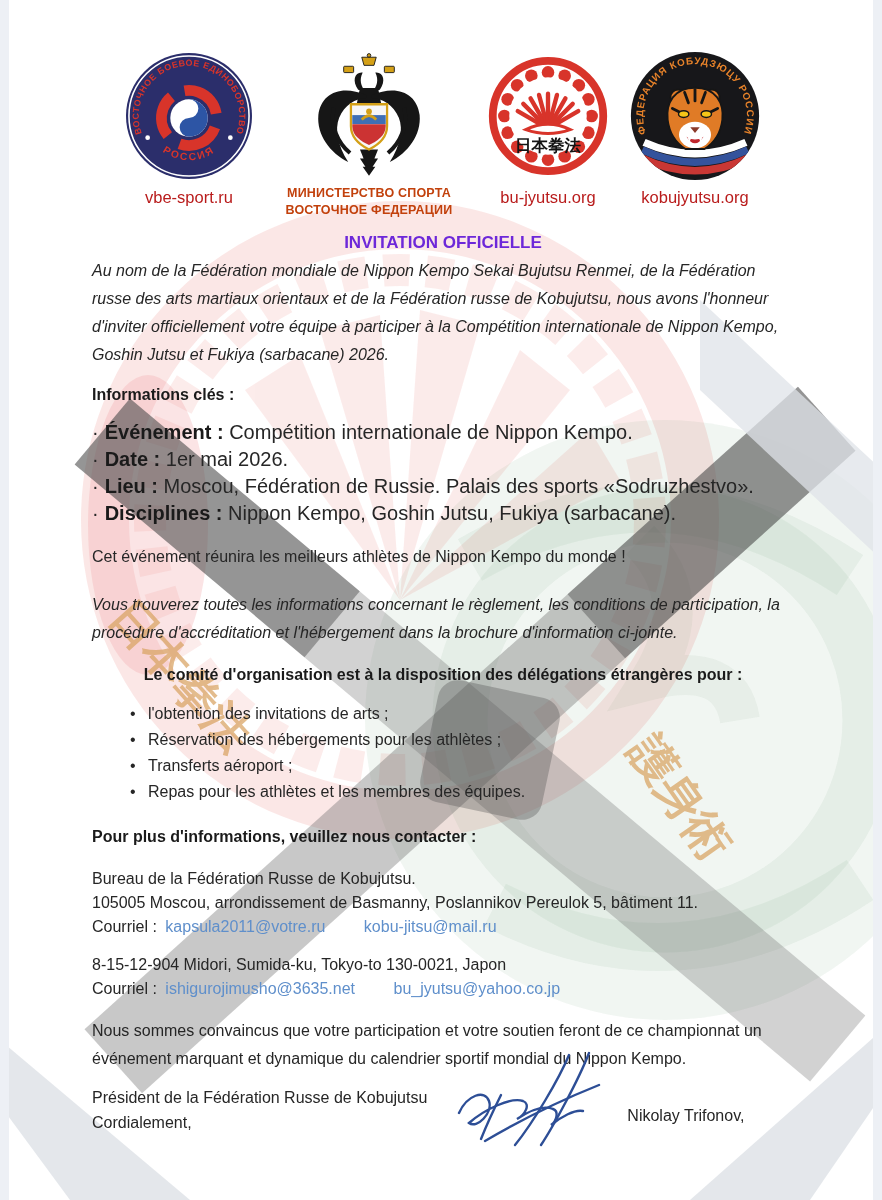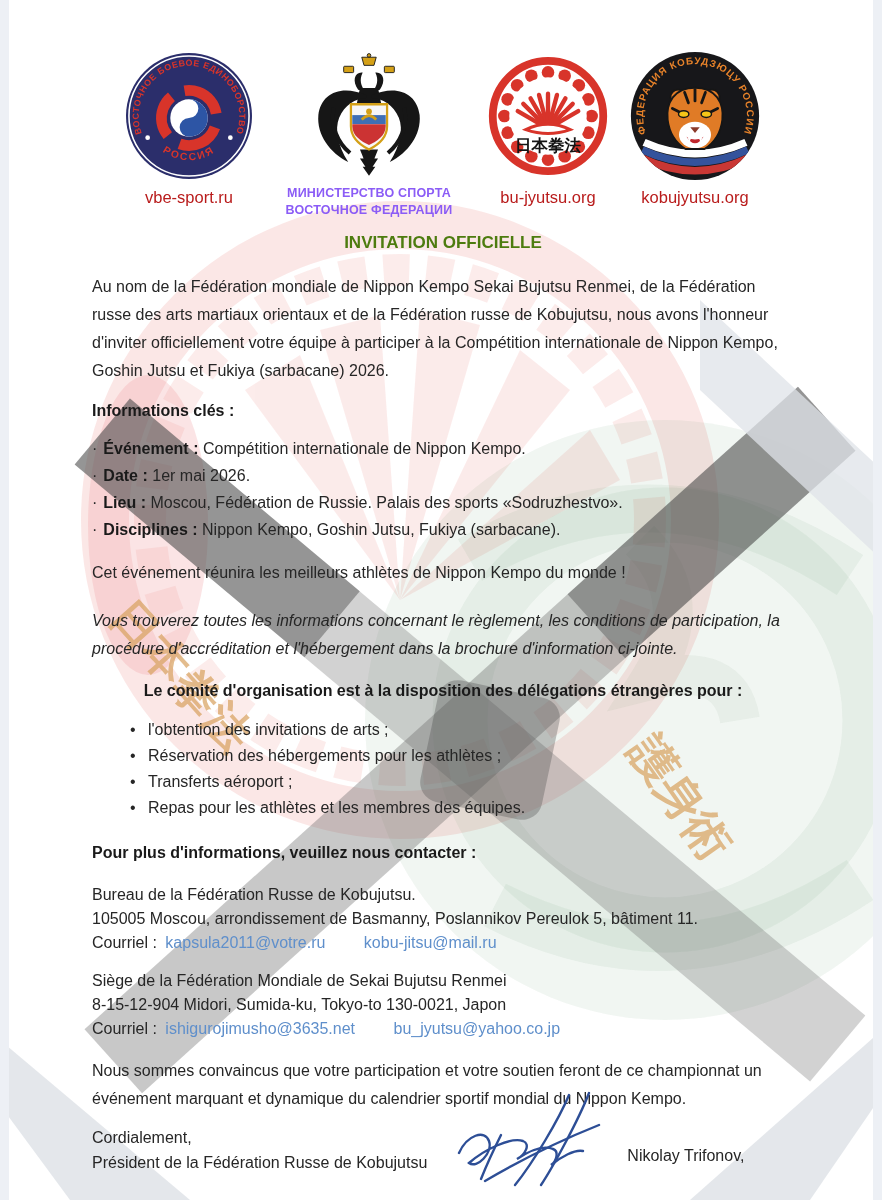--- a/index.html
+++ b/index.html
@@ -9,30 +9,30 @@
   .edge.left{left:0}.edge.right{right:0}
   .watermark{position:absolute;left:0;top:0;z-index:0;}
   .content{position:relative;z-index:2;padding:50px 88px 0 92px;width:702px;}
 
   
   .logos-row{display:flex;justify-content:center;align-items:flex-start;gap:18px;}
   .logo-col{display:flex;flex-direction:column;align-items:center;}
   .logo-box{height:132px;display:flex;align-items:center;justify-content:center;}
   .logo-link{margin-top:6px;font-size:16.5px;color:#b91c1c;}
   .ministry-caption{margin-top:3px;text-align:center;font-size:12.5px;font-weight:bold;
-                    color:#8b5cf6;line-height:17px;letter-spacing:.2px;}
+                    color:#c2410c;line-height:17px;letter-spacing:.2px;}
 
   
-  h1.title{margin:14px 0 0 0;text-align:center;font-size:17px;font-weight:bold;color:#4d7c0f;}
+  h1.title{margin:14px 0 0 0;text-align:center;font-size:17px;font-weight:bold;color:#6d28d9;}
   p{margin:0;font-size:16px;line-height:28px;}
-  .intro{margin-top:20px;}
+  .intro{margin-top:4px;font-style:italic;}
   .bold{font-weight:bold;color:#1a1a1a;}
   .key-heading{margin-top:12px;}
   .key-list{margin-top:10px;}
-  .key-row{font-size:16px;line-height:27px;}
+  .key-row{font-size:20px;line-height:27px;}
   .key-row .marker{margin-right:6px;}
   .athletes{margin-top:16px;}
   .brochure{margin-top:20px;font-style:italic;}
   .committee-heading{margin-top:14px;text-align:center;}
   .bullets{margin-top:12px;}
   .bullet-row{display:flex;font-size:16px;line-height:26px;}
   .bullet-row .dot{width:18px;margin-left:38px;flex:none;}
   .contact-heading{margin-top:18px;}
   .contact-block{margin-top:16px;}
   .contact-block.japan{margin-top:14px;}
@@ -296,35 +296,34 @@
       <p>Bureau de la Fédération Russe de Kobujutsu.</p>
       <p>105005 Moscou, arrondissement de Basmanny, Poslannikov Pereulok 5, bâtiment 11.</p>
       <p class="email-line">
         <span class="lbl">Courriel :</span>
         <span class="email first">kapsula2011@votre.ru</span>
         <span class="email">kobu-jitsu@mail.ru</span>
       </p>
     </div>
 
     <div class="contact-block japan">
-      <p>Siège de la Fédération Mondiale de Sekai Bujutsu Renmei</p>
       <p>8-15-12-904 Midori, Sumida-ku, Tokyo-to 130-0021, Japon</p>
       <p class="email-line">
         <span class="lbl">Courriel :</span>
         <span class="email first">ishigurojimusho@3635.net</span>
         <span class="email">bu_jyutsu@yahoo.co.jp</span>
       </p>
     </div>
 
     <p class="closing">Nous sommes convaincus que votre participation et votre soutien feront de ce championnat un événement marquant et dynamique du calendrier sportif mondial du Nippon Kempo.</p>
 
     <div class="signoff">
       <div class="signoff-left">
+        <p>Président de la Fédération Russe de Kobujutsu</p>
         <p>Cordialement,</p>
-        <p>Président de la Fédération Russe de Kobujutsu</p>
       </div>
       <div class="signature-box">
         <svg width="170" height="96" viewBox="0 0 170 96">
           <g stroke="#2d4e96" stroke-width="2.4" fill="none" stroke-linecap="round">
             <path d="M128,4 C118,28 92,72 74,94"></path>
             <path d="M148,2 C138,28 112,76 100,94"></path>
             <path d="M60,44 C52,60 44,78 40,88"></path>
             <path d="M18,62 C26,44 44,38 48,50 C52,62 36,78 28,72 C44,58 70,46 82,50 C90,53 84,64 76,68 C88,60 102,54 112,58"></path>
             <path d="M44,90 C78,70 118,50 158,34"></path>
             <path d="M112,58 C118,60 116,70 110,74 C120,66 134,58 142,60"></path>

